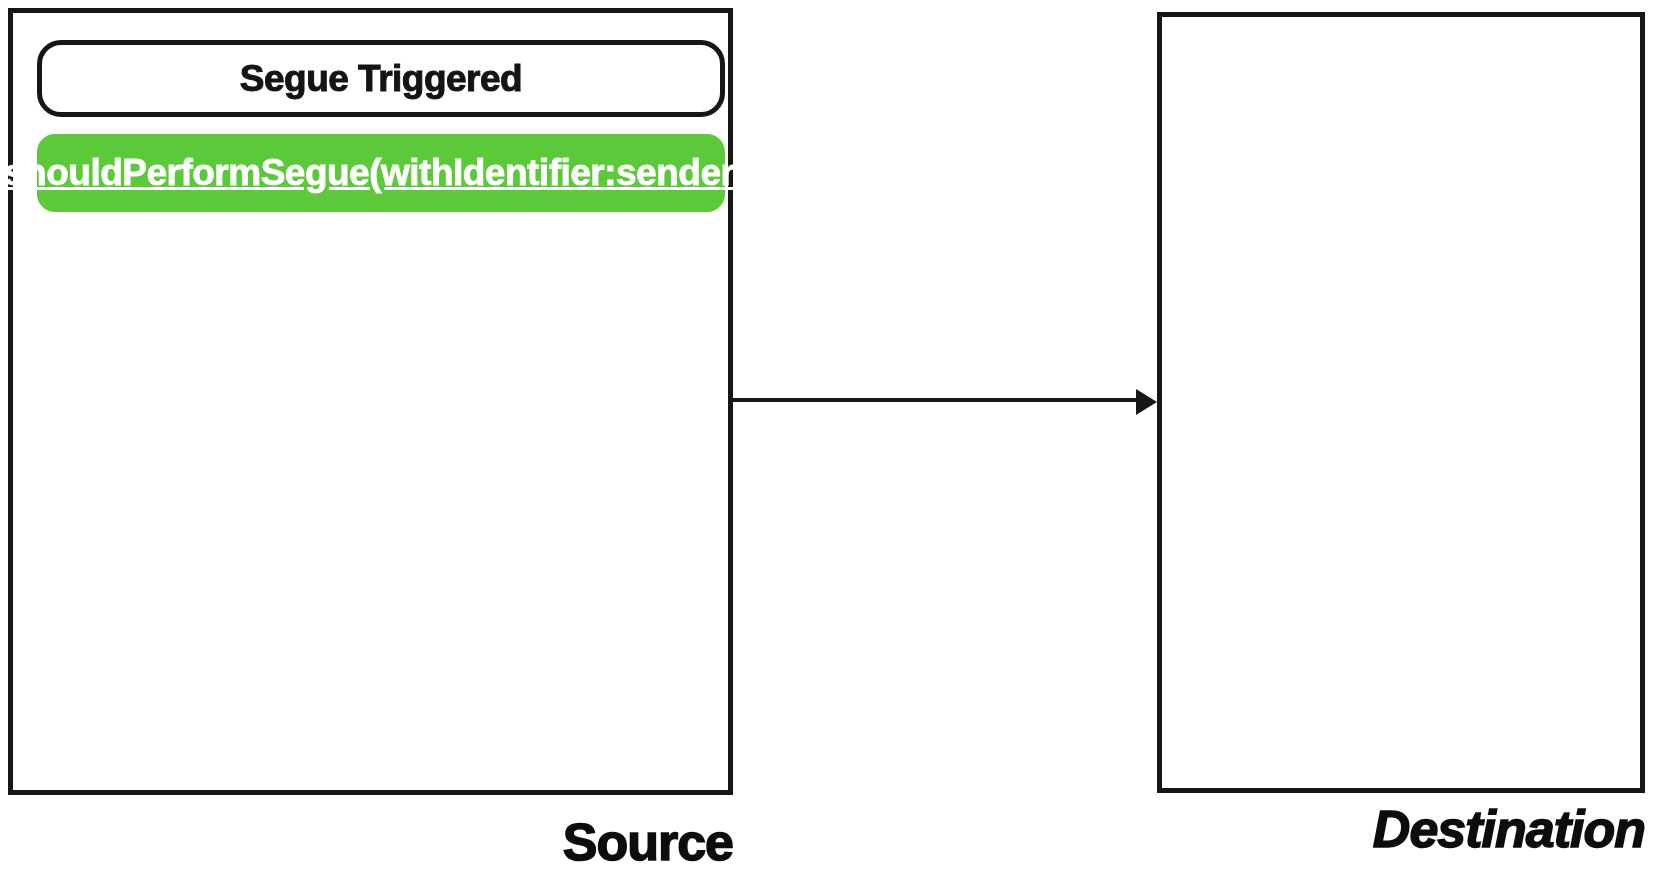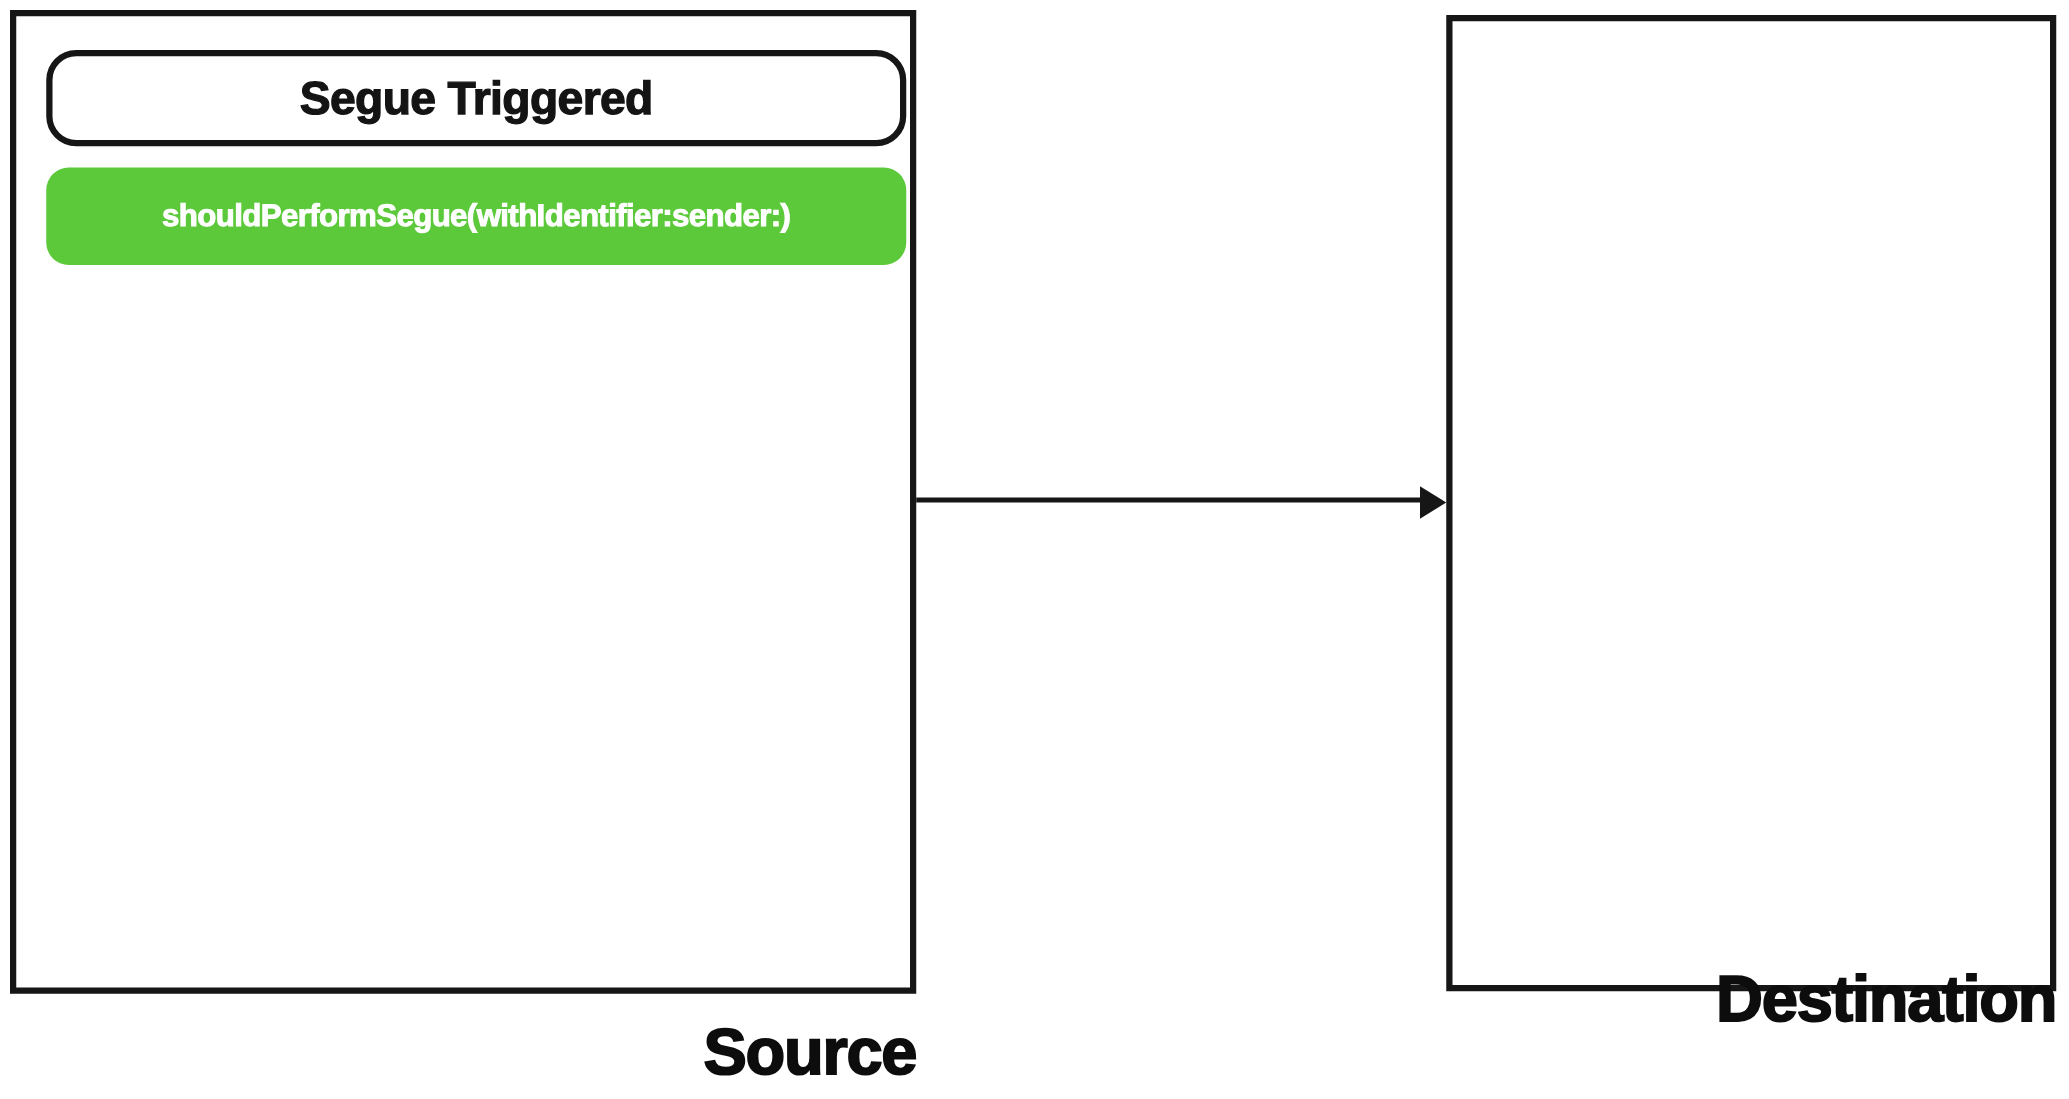--- a/index.html
+++ b/index.html
@@ -37,21 +37,22 @@
     background: #ffffff;
     color: #141414;
     font-size: 37px;
     -webkit-text-stroke: 1px #141414;
   }
   .node.filled-green {
     border: none;
     border-radius: 18px;
     background: #5bc93a;
     color: #ffffff;
-    font-size: 25px;
+    font-size: 37px;
+    text-decoration: underline;
     -webkit-text-stroke: 0.8px #ffffff;
   }
   .panel-label {
     position: absolute;
     text-align: right;
     font-weight: bold;
     font-size: 52px;
     color: #0d0d0d;
     letter-spacing: -1px;
     -webkit-text-stroke: 1.5px #0d0d0d;
@@ -71,21 +72,21 @@
   }
 
   
   #source-box      { left: 8px;    top: 8px;   width: 725px; height: 787px; }
   #segue-triggered { left: 24px;   top: 27px;  width: 688px; height: 77px;  }
   #should-perform  { left: 24px;   top: 121px; width: 688px; height: 78px;  }
   #segue-arrow-line{ left: 733px;  top: 398px; width: 404px; }
   #segue-arrow-head{ left: 1136px; top: 389px; }
   #destination-box { left: 1157px; top: 12px;  width: 488px; height: 781px; }
   #source-label      { left: 8px;    top: 812px; width: 725px; }
-  #destination-label { left: 1157px; top: 770px; width: 488px; }
+  #destination-label { left: 1157px; top: 799px; width: 488px; font-style: italic; }
 </style>
 </head>
 <body>
 
 <div id="stage">
 
   <div class="panel" id="source-box">
     <div class="node outlined-black" id="segue-triggered">
       <span>Segue Triggered</span>
     </div>

